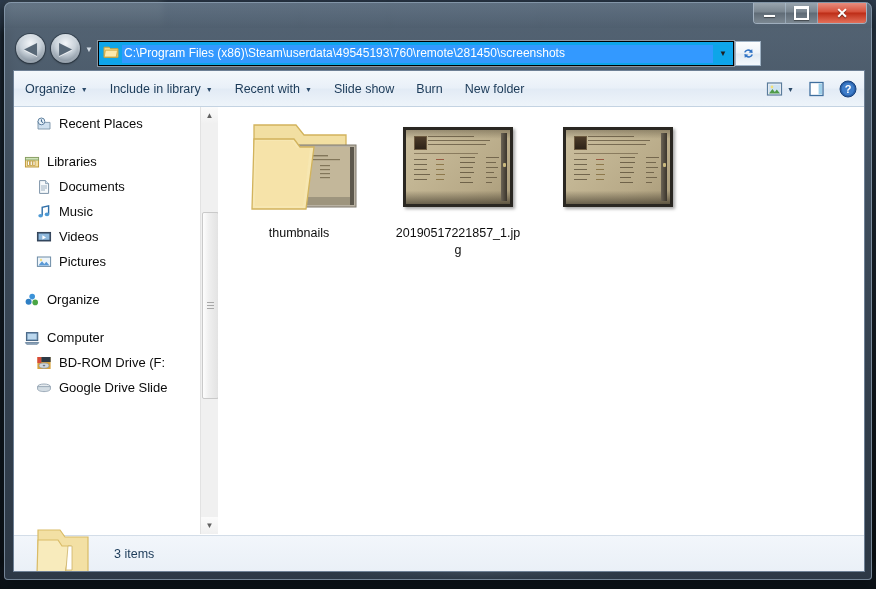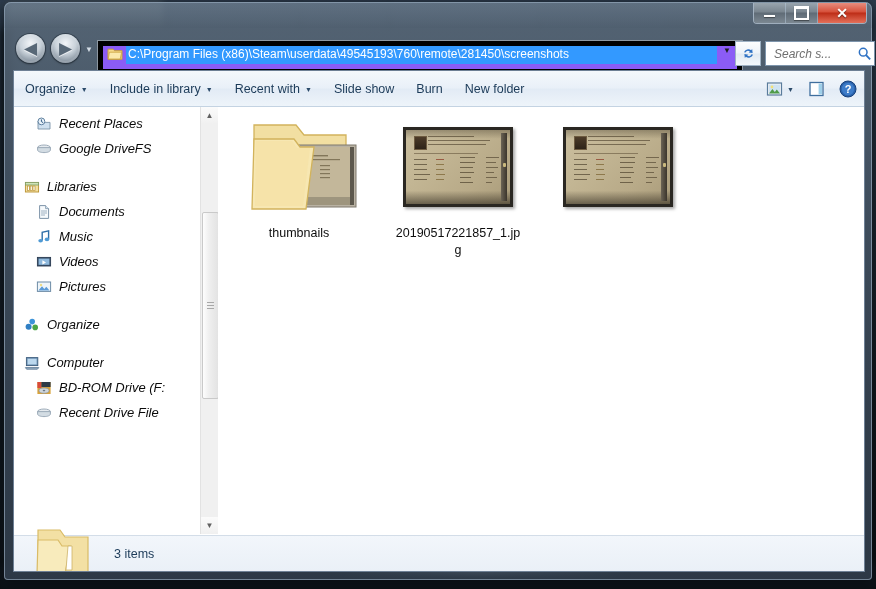--- a/index.html
+++ b/index.html
@@ -118,24 +118,24 @@
   .nav-arrow { font-size: 17px; color: #586877; line-height: 1;
     text-shadow: 0 1px 0 rgba(255,255,255,.7); }
   #nav-history-dropdown {
     position: absolute; left: 80px; top: 16px;
     width: 10px; height: 10px; display: flex; align-items: center; justify-content: center;
     color: #d3dce5; font-size: 8px;
   }
   #addressbar {
     position: absolute; left: 94px; top: 39px - 39px; top: 13px;
     width: 634px; height: 23px;
-    background: #8b5cf6;
-    border: 5px solid #000000;
+    background: #0ea5e9;
+    border: 1px solid #000000;
     box-shadow: 0 0 0 1px rgba(255,255,255,.35);
-    display: flex; align-items: flex-start;
+    display: flex; align-items: center;
   }
   #address-folder-icon { margin: 0 3px 0 4px; flex: 0 0 auto; }
   #address-path {
     flex: 1 1 auto; font-size: 12px; color: #ffffff;
     background: #3399ff;
     padding: 1px 2px 2px 2px;
     white-space: nowrap; overflow: hidden;
     line-height: 15px;
   }
   #address-dropdown {
@@ -191,21 +191,20 @@
     height: 26px; padding: 0 4px; margin: 0 2px;
     border: 1px solid transparent; border-radius: 3px;
   }
 
   
   #sidebar {
     position: absolute; left: 0; top: 36px;
     width: 186px; height: 341px;
     background: #ffffff;
     overflow: hidden;
-    font-style: italic;
   }
   #sidebar-list { position: relative; padding-top: 4px; }
   .nav-item {
     display: flex; align-items: center;
     height: 25px; padding-left: 22px; gap: 7px;
     font-size: 13px; color: #0b0b0b; white-space: nowrap;
   }
   .nav-item.root { padding-left: 10px; font-size: 13px; }
   .nav-item.selected {
     background: linear-gradient(180deg, #fbfcfd 0%, #f0f3f6 100%);
@@ -361,27 +360,20 @@
       </span>
     </div>
 
     <div id="refresh-button">
       <svg width="15" height="15" viewBox="0 0 16 16">
         <path d="M3.2 6.6a5 5 0 0 1 7.6-2.1l1.1-1.3.5 4.2-4.2-.6 1.3-1A3.4 3.4 0 0 0 4.7 7z" fill="#2f72c4"></path>
         <path d="M12.8 9.4a5 5 0 0 1-7.6 2.1l-1.1 1.3-.5-4.2 4.2.6-1.3 1a3.4 3.4 0 0 0 4.8-1.3z" fill="#2f72c4"></path>
       </svg>
     </div>
 
-    <div id="searchbox">
-      <input id="search-input" type="text" placeholder="Search s..." style="">
-      <svg width="15" height="15" viewBox="0 0 16 16">
-        <circle cx="6.6" cy="6.6" r="4.1" fill="none" stroke="#2f72c4" stroke-width="1.6"></circle>
-        <line x1="9.7" y1="9.7" x2="14" y2="14.3" stroke="#2f72c4" stroke-width="2"></line>
-      </svg>
-    </div>
   </div>
 
   <div id="client">
 
     <div id="toolbar">
       <div class="tb-item">
         <span>Organize</span>
         <span class="tb-caret">▼</span>
       </div>
       <div class="tb-item">
@@ -435,29 +427,20 @@
           <span class="nav-icon">
             <svg width="16" height="16" viewBox="0 0 16 16">
               <path d="M2 5h5l1 1.4h6V13H2z" fill="#cfe0ef" stroke="#7b93a8" stroke-width=".9"></path>
               <circle cx="5.4" cy="5.4" r="3.4" fill="#e9f2fa" stroke="#5d7f9e" stroke-width="1"></circle>
               <path d="M5.4 3.4v2.2l1.7 1" stroke="#2e5a80" stroke-width="1" fill="none"></path>
             </svg>
           </span>
           <span class="nav-label">Recent Places</span>
         </div>
 
-        <div class="nav-item">
-          <span class="nav-icon">
-            <svg width="16" height="16" viewBox="0 0 16 16">
-              <ellipse cx="8" cy="6.6" rx="6.4" ry="2.6" fill="#e6ebef" stroke="#94a4b2" stroke-width=".9"></ellipse>
-              <path d="M1.6 6.6v2.4c0 1.5 2.9 2.6 6.4 2.6s6.4-1.1 6.4-2.6V6.6z" fill="#d3dce3" stroke="#94a4b2" stroke-width=".9"></path>
-            </svg>
-          </span>
-          <span class="nav-label">Google DriveFS</span>
-        </div>
 
         <div class="nav-gap"></div>
 
         <div class="nav-item root">
           <span class="nav-icon">
             <svg width="16" height="16" viewBox="0 0 16 16">
               <rect x="1.4" y="3.4" width="13.2" height="9.6" fill="#f3dfa0" stroke="#b9912f" stroke-width=".9"></rect>
               <rect x="1.4" y="3.4" width="13.2" height="2.6" fill="#cfe3b8" stroke="#7e9c63" stroke-width=".8"></rect>
               <rect x="3.4" y="7" width="2" height="4.6" fill="#ffffff" stroke="#b9912f" stroke-width=".7"></rect>
               <rect x="6.2" y="7" width="2" height="4.6" fill="#ffffff" stroke="#b9912f" stroke-width=".7"></rect>
@@ -551,21 +534,21 @@
           <span class="nav-label">BD-ROM Drive (F:</span>
         </div>
 
         <div class="nav-item">
           <span class="nav-icon">
             <svg width="16" height="16" viewBox="0 0 16 16">
               <ellipse cx="8" cy="6.6" rx="6.4" ry="2.6" fill="#e6ebef" stroke="#94a4b2" stroke-width=".9"></ellipse>
               <path d="M1.6 6.6v2.4c0 1.5 2.9 2.6 6.4 2.6s6.4-1.1 6.4-2.6V6.6z" fill="#d3dce3" stroke="#94a4b2" stroke-width=".9"></path>
             </svg>
           </span>
-          <span class="nav-label">Recent Drive File</span>
+          <span class="nav-label">Google Drive Slide</span>
         </div>
       </div>
     </div>
 
     <div id="sidebar-scroll">
       <div class="sb-arrow" id="sb-arrow-up">
         <span>▲</span>
       </div>
       <div id="sb-thumb">
         <span id="sb-grip">

